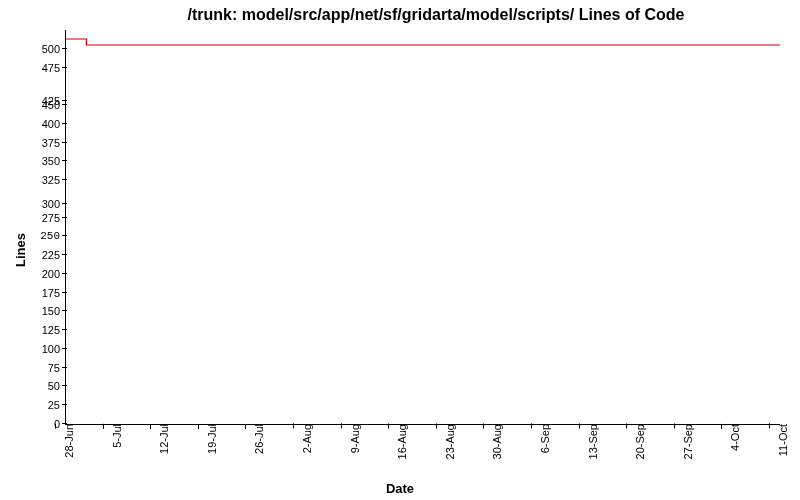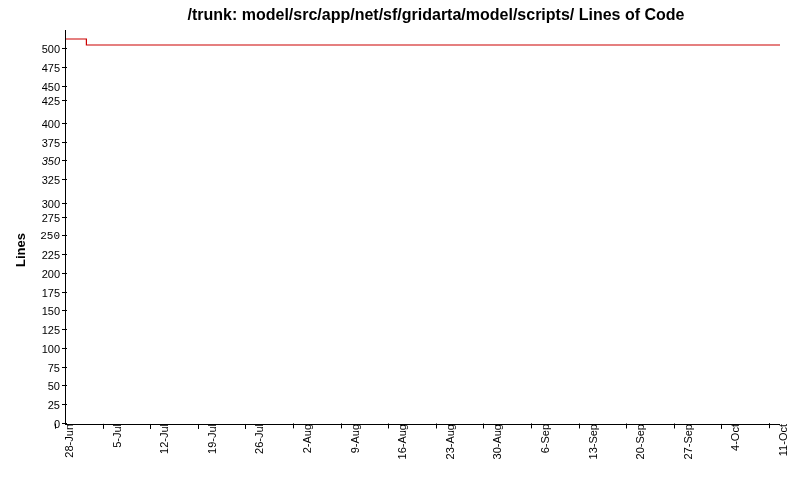--- a/index.html
+++ b/index.html
@@ -101,43 +101,44 @@
     height: 100%;
     overflow: visible;
   }
 </style>
 </head>
 <body>
 
 <div class="chart-wrap">
   <div class="title">/trunk: model/src/app/net/sf/gridarta/model/scripts/ Lines of Code</div>
   <div class="ylabel">Lines</div>
+  <div class="xlabel">Date</div>
   <div class="plot" id="plot">
     <svg class="series" id="series-svg" viewBox="0 0 714 394" preserveAspectRatio="none">
         <polyline points="0.0,9.0 20.4,9.0 20.4,15.0 714.0,15.0" fill="none" stroke="#cc0000" stroke-width="1.2"></polyline>
       </svg>
   <div class="ytick" style="bottom: 0px;">0</div>
       <div class="ytick" style="bottom: 18.7619px;">25</div>
       <div class="ytick" style="bottom: 37.5238px;">50</div>
       <div class="ytick" style="bottom: 56.2857px;">75</div>
       <div class="ytick" style="bottom: 75.0476px;">100</div>
       <div class="ytick" style="bottom: 93.8095px; margin-left: 27px;">125</div>
       <div class="ytick" style="bottom: 112.571px;">150</div>
       <div class="ytick" style="bottom: 131.333px;">175</div>
       <div class="ytick" style="bottom: 150.095px;">200</div>
       <div class="ytick" style="bottom: 168.857px;">225</div>
       <div class="ytick" style="bottom: 187.619px; font-family: Liberation Mono, monospace;">250</div>
       <div class="ytick" style="bottom: 206.381px;">275</div>
       <div class="ytick" style="bottom: 220px;">300</div>
       <div class="ytick" style="bottom: 243.905px;">325</div>
-      <div class="ytick" style="bottom: 262.667px; font-style: italic;">350</div>
+      <div class="ytick" style="bottom: 262.667px;">350</div>
       <div class="ytick" style="bottom: 281.429px;">375</div>
       <div class="ytick" style="bottom: 300.19px;">400</div>
       <div class="ytick" style="bottom: 323px;">425</div>
-      <div class="ytick" style="bottom: 337px; margin-top: 36px;">450</div>
+      <div class="ytick" style="bottom: 319px; margin-top: 36px;">450</div>
       <div class="ytick" style="bottom: 356.476px;">475</div>
       <div class="ytick" style="bottom: 375.238px; text-align: center;">500</div>
       <div class="xtick" style="left: 0px;">28-Jun</div>
       <div class="xtick" style="left: 47.6px;">5-Jul</div>
       <div class="xtick" style="left: 95.2px;">12-Jul</div>
       <div class="xtick" style="left: 142.8px;">19-Jul</div>
       <div class="xtick" style="left: 190.4px;">26-Jul</div>
       <div class="xtick" style="left: 238px;">2-Aug</div>
       <div class="xtick" style="left: 285.6px;">9-Aug</div>
       <div class="xtick" style="left: 333.2px;">16-Aug</div>

